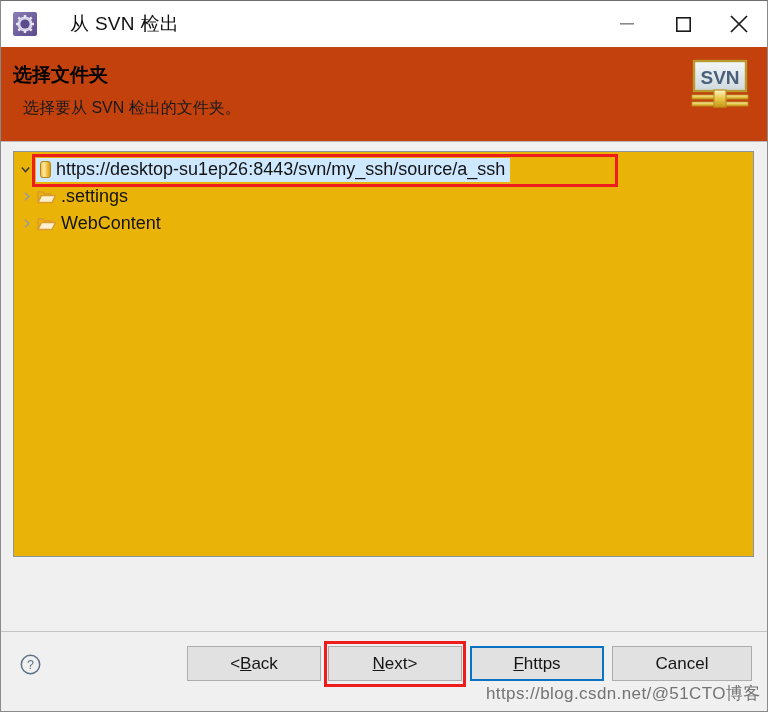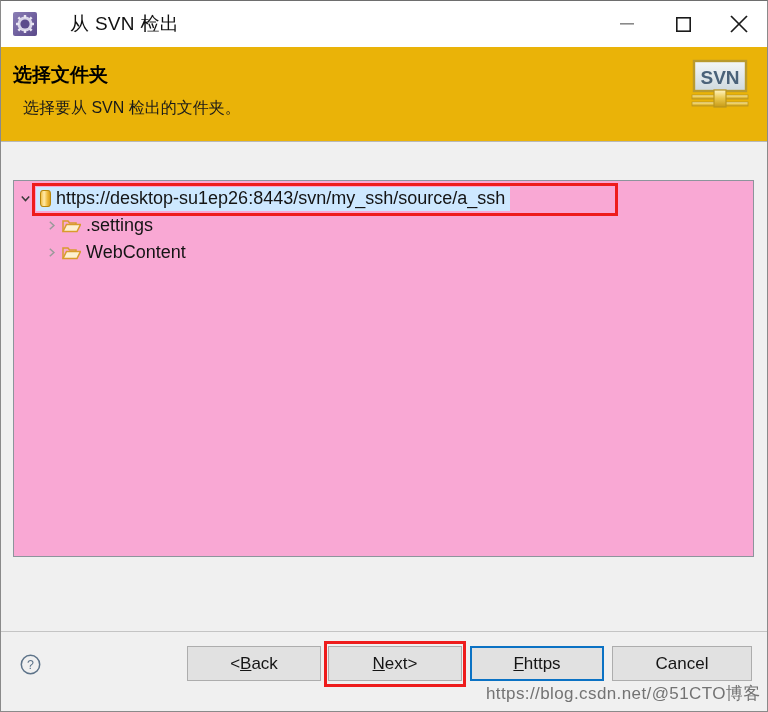--- a/index.html
+++ b/index.html
@@ -45,21 +45,21 @@
   .winbtn {
     width: 56px; height: 46px;
     display: flex; align-items: center; justify-content: center;
     cursor: default;
   }
   .winbtn svg { display: block; }
 
   
   .header {
     position: absolute; top: 46px; left: 0; right: 0; height: 95px;
-    background: #eab308;
+    background: #c2410c;
     border-bottom: 1px solid #b8b8b8;
   }
   .header-title {
     position: absolute; left: 12px; top: 15px;
     font-size: 19px; font-weight: bold; color: #000;
   }
   .header-desc {
     position: absolute; left: 22px; top: 51px;
     font-size: 16px; color: #1a1a1a;
   }
@@ -68,41 +68,40 @@
     width: 58px; height: 52px;
   }
 
   
   .body {
     position: absolute; top: 142px; left: 0; right: 0; bottom: 80px;
     background: #f0f0f0;
   }
   .tree-panel {
     position: absolute; left: 12px; top: 8px; right: 13px; bottom: 74px;
-    background: #f9a8d4;
+    background: #eab308;
     border: 1px solid #8d949c;
     overflow: hidden;
-    margin-top: 29px;
   }
   .tree {
     padding: 0;
   }
   .tree-row {
     display: flex; align-items: center;
     height: 27px;
     font-size: 18px; color: #141414;
     white-space: nowrap;
   }
   .tree-row.root { margin-top: 4px; }
   .tree-row .twisty {
     width: 22px; height: 27px;
     display: flex; align-items: center; justify-content: center;
     flex: 0 0 auto;
   }
-  .tree-row.child { padding-left: 26px; }
+  .tree-row.child { padding-left: 1px; }
   .tree-row .label { margin-left: 5px; }
   .tree-row .sel {
     background: #cde8ff;
     padding: 1px 5px 2px 4px;
     display: inline-flex; align-items: center;
   }
   .repo-icon {
     width: 11px; height: 17px; flex: 0 0 auto;
     background: linear-gradient(to right,#f2c14b 0%,#ffe9a8 35%,#f0bc3f 70%,#d79d1c 100%);
     border: 1px solid #b8860b;

